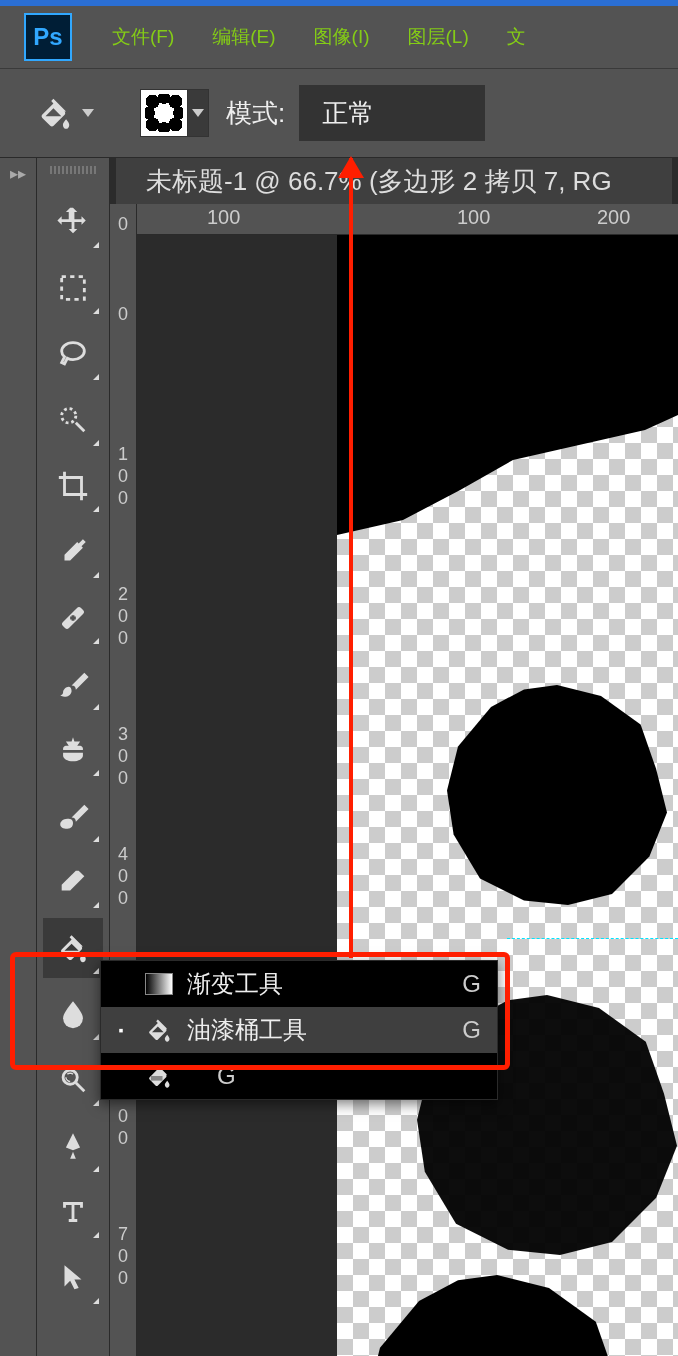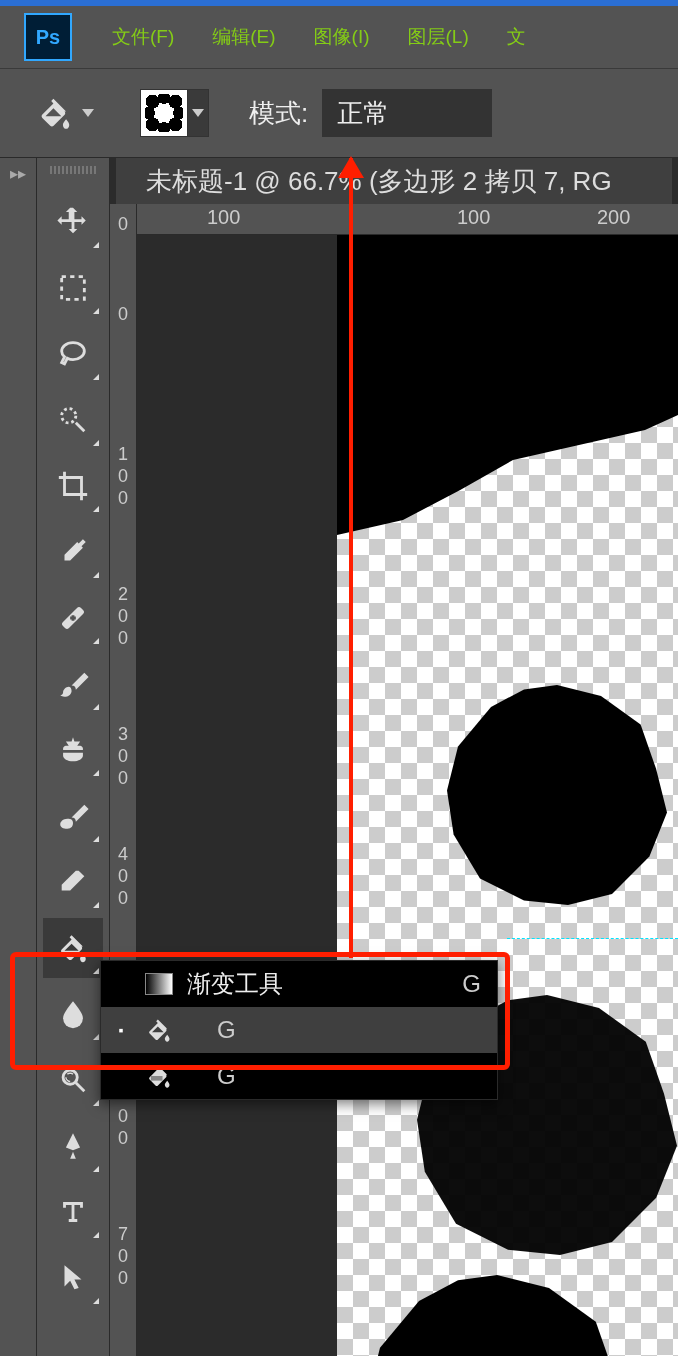--- a/index.html
+++ b/index.html
@@ -1,39 +1,39 @@
 <!DOCTYPE html>
 <html><head>
 <meta charset="utf-8">
 <style>
 html,body{margin:0;padding:0;width:678px;height:1356px;overflow:hidden;font-family:"Microsoft YaHei",sans-serif;background:#535353;color:#eee}
 .titlebar{height:6px;background:#2b6fd4}
 .menubar{height:62px;background:#535353;display:flex;align-items:center;padding-left:24px;box-sizing:border-box}
-.ps-logo{width:44px;height:44px;background:#001e36;border:2px solid #31a8ff;display:flex;align-items:center;justify-content:center;color:#31a8ff;font-weight:bold;font-size:20px;margin-right:40px}
+.ps-logo{width:44px;height:44px;background:#001e36;border:2px solid #31a8ff;display:flex;align-items:center;justify-content:center;color:#31a8ff;font-weight:bold;font-size:24px;margin-right:40px}
 .menu-item{font-size:19px;color:#84cc16;margin-right:38px;white-space:nowrap}
 .optionsbar{height:90px;background:#535353;border-top:1px solid #3a3a3a;border-bottom:1px solid #2a2a2a;display:flex;align-items:center;padding-left:30px;box-sizing:border-box}
 .tool-preview{width:70px;height:44px;display:flex;align-items:center;justify-content:center;position:relative}
 .bucket-svg{width:38px;height:38px}
 .chev{width:0;height:0;border-left:6px solid transparent;border-right:6px solid transparent;border-top:8px solid #ccc;margin-left:8px}
 .opt-dd{height:48px;background:#454545;border:1px solid #333;display:flex;align-items:center;padding:0 12px 0 18px;font-size:26px;margin-left:40px}
 .pattern-swatch{width:46px;height:46px;background:#fff;border:1px solid #333;margin-left:40px;display:flex;align-items:center;justify-content:center;position:relative}
 .pattern-inner{width:38px;height:38px;background:
  radial-gradient(circle at 50% 50%,#fff 6px,transparent 6px),
  radial-gradient(circle at 20% 20%,#000 7px,transparent 7px),
  radial-gradient(circle at 80% 20%,#000 7px,transparent 7px),
  radial-gradient(circle at 20% 80%,#000 7px,transparent 7px),
  radial-gradient(circle at 80% 80%,#000 7px,transparent 7px),
  radial-gradient(circle at 50% 10%,#000 6px,transparent 6px),
  radial-gradient(circle at 50% 90%,#000 6px,transparent 6px),
  radial-gradient(circle at 10% 50%,#000 6px,transparent 6px),
  radial-gradient(circle at 90% 50%,#000 6px,transparent 6px),
  #fff}
 .pattern-dd{width:20px;height:46px;border:1px solid #333;background:#3a3a3a;display:flex;align-items:center;justify-content:center;margin-left:-1px}
-.opt-label{font-size:26px;margin-left:40px}
-.opt-field{height:48px;min-width:140px;background:#333;display:flex;align-items:center;padding:0 15px;font-size:26px;margin-left:14px}
+.opt-label{font-size:26px;margin-left:17px}
+.opt-field{height:56px;min-width:140px;background:#333;display:flex;align-items:center;padding:0 23px;font-size:26px;margin-left:14px}
 .work{display:flex;height:1198px}
 .dock{width:36px;background:#535353;border-right:1px solid #2a2a2a;display:flex;flex-direction:column;align-items:center;padding-top:6px}
 .dock-chev{color:#aaa;font-size:16px}
 .toolbox{width:72px;background:#535353;border-right:1px solid #2a2a2a;display:flex;flex-direction:column;align-items:center;padding-top:8px}
 .grab{width:46px;height:8px;background:repeating-linear-gradient(90deg,#777,#777 2px,#535353 2px,#535353 4px);margin-bottom:18px}
 .tool{width:60px;height:60px;display:flex;align-items:center;justify-content:center;margin-bottom:6px;position:relative}
 .tool.sel{background:#3a3a3a}
 .tool svg{width:34px;height:34px}
 .tri{position:absolute;right:4px;bottom:4px;width:0;height:0;border-right:6px solid #ddd;border-top:6px solid transparent}
 .doc-area{flex:1;display:flex;flex-direction:column;background:#2b2b2b;overflow:hidden}
@@ -263,20 +263,21 @@
   <span class="fly-label">渐变工具</span>
   <span class="fly-key">G</span>
  </div>
  <div class="fly-row sel">
   <span class="fly-dot">▪</span>
   <span class="fly-ico">
         <svg viewBox="0 0 24 24">
           <path fill="#ddd" d="M19 11l-8-8-1.4 1.4L11 6 4 13c-.6.6-.6 1.5 0 2.1l5 5c.6.6 1.5.6 2.1 0l7-7c.5-.6.5-1.5-.1-2.1zM6 14l5-5 5 5H6zm13 2s-2 2.2-2 3.5S17.9 22 19 22s2-1.1 2-2.5S19 16 19 16z"></path>
         </svg>
       </span>
+  <span class="fly-label">油漆桶工具</span>
   <span class="fly-key">G</span>
  </div>
  <div class="fly-row">
   <span class="fly-dot"></span>
   <span class="fly-ico">
         <svg viewBox="0 0 24 24">
           <path fill="#ddd" d="M19 11l-8-8-1.4 1.4L11 6 4 13c-.6.6-.6 1.5 0 2.1l5 5c.6.6 1.5.6 2.1 0l7-7c.5-.6.5-1.5-.1-2.1zM19 16s-2 2.2-2 3.5S17.9 22 19 22s2-1.1 2-2.5S19 16 19 16z"></path>
           <rect x="5" y="12" width="10" height="4" fill="#888"></rect>
         </svg>
       </span>

